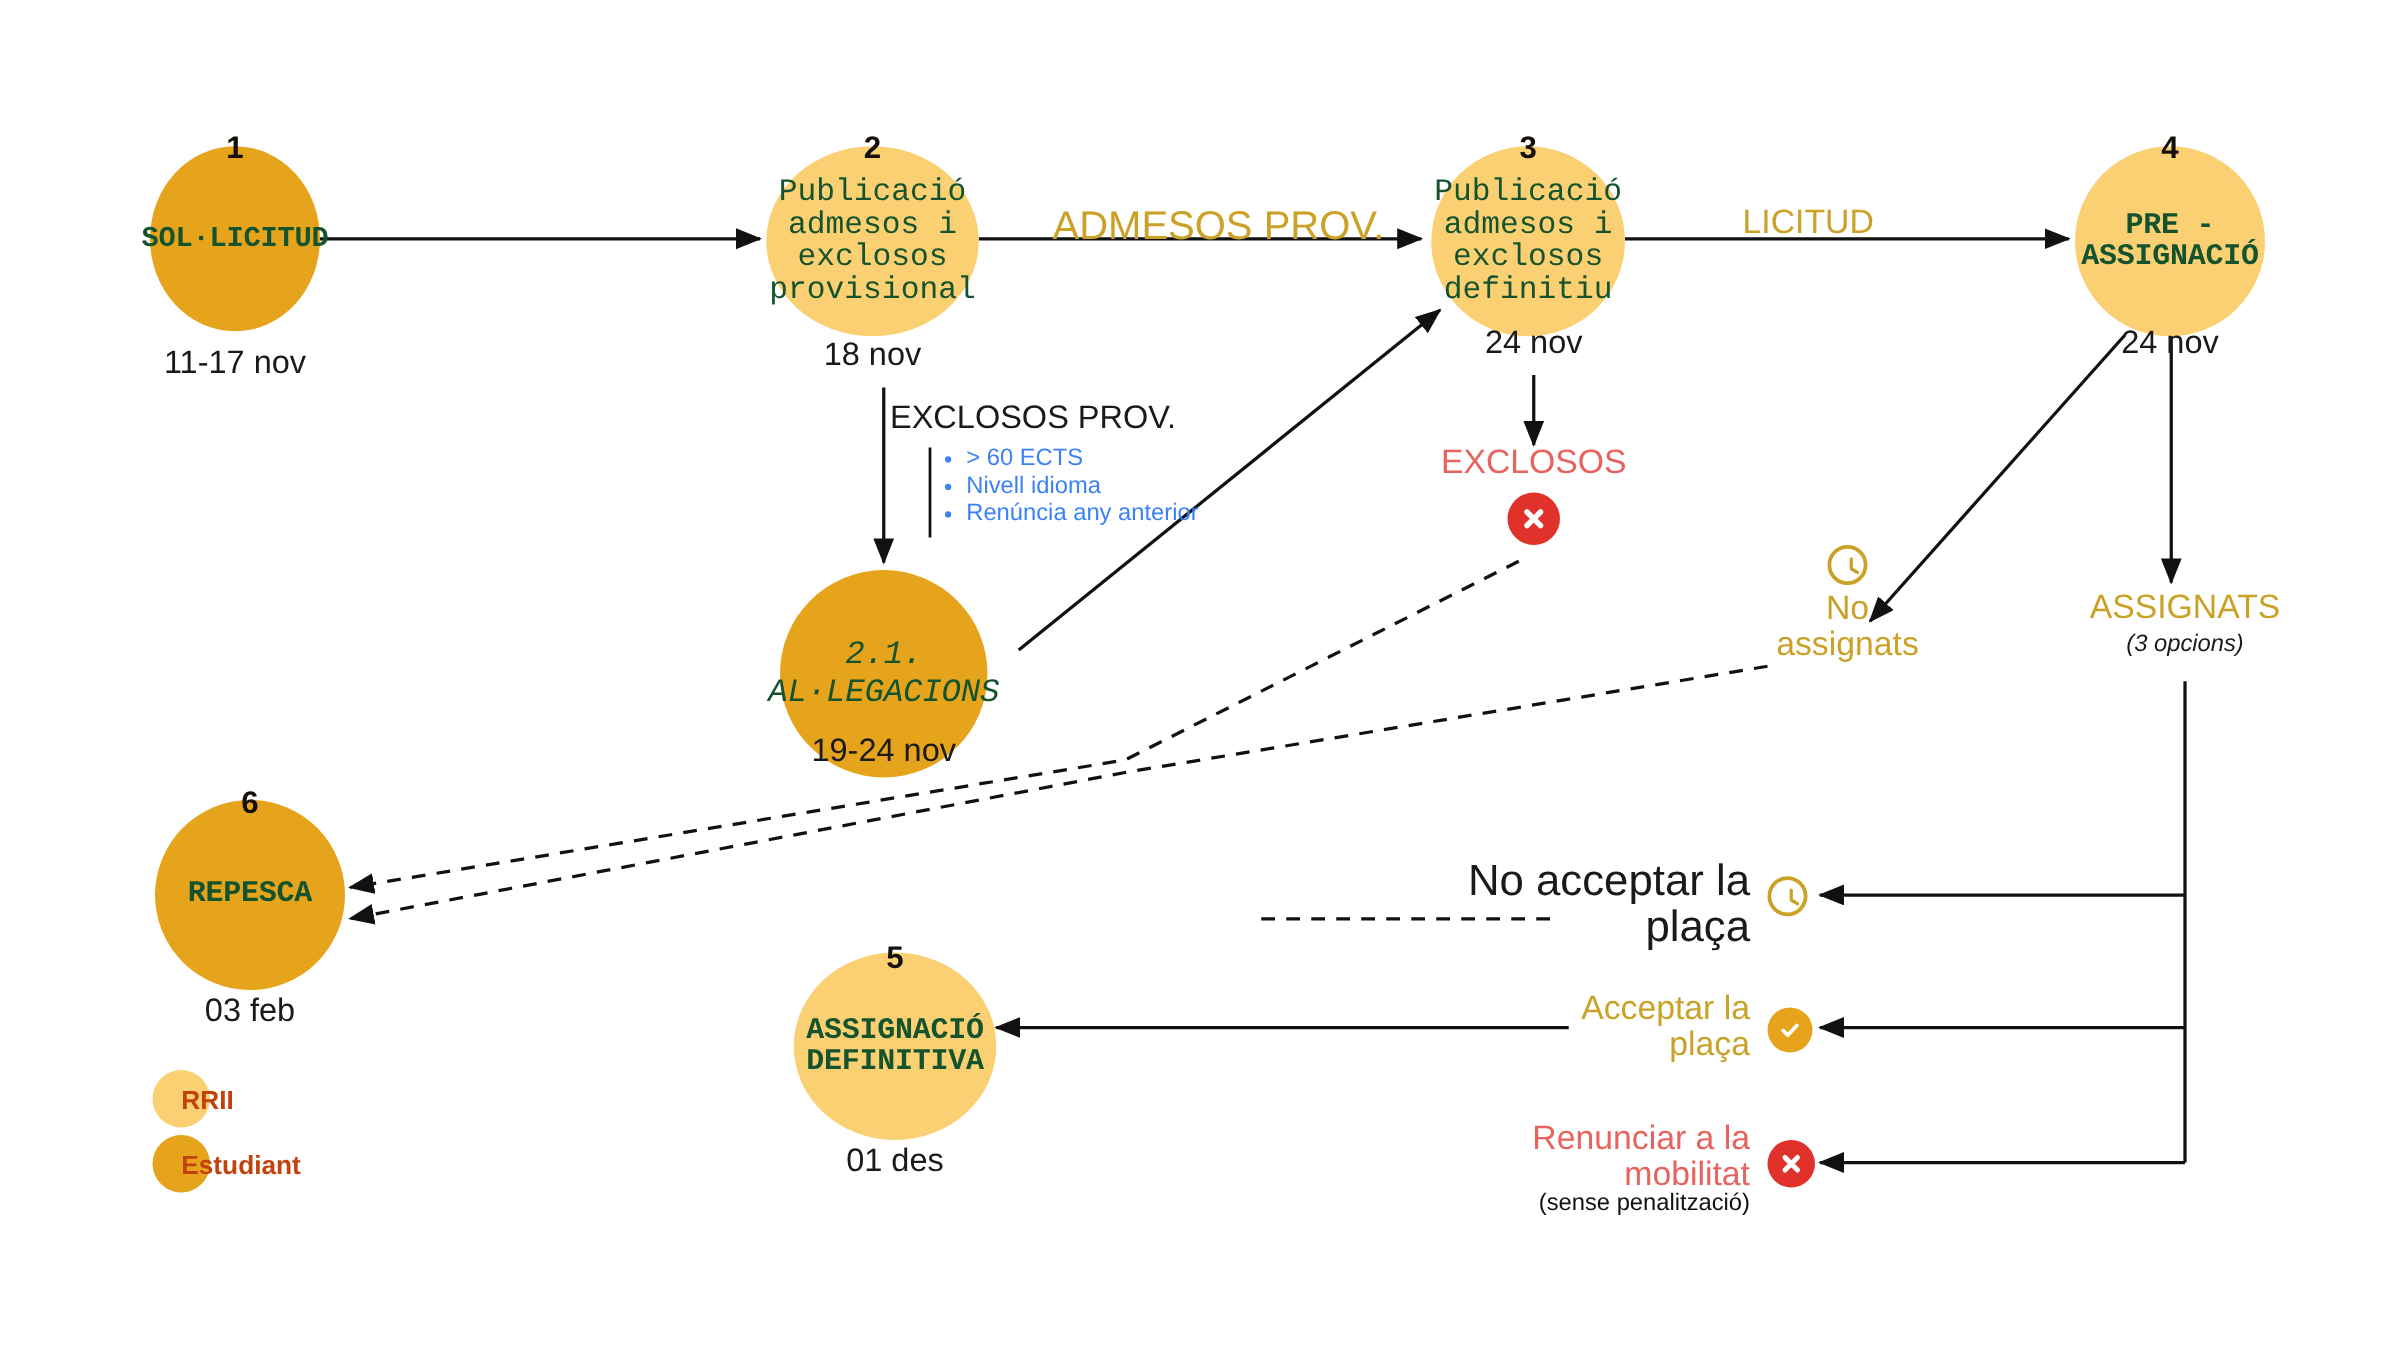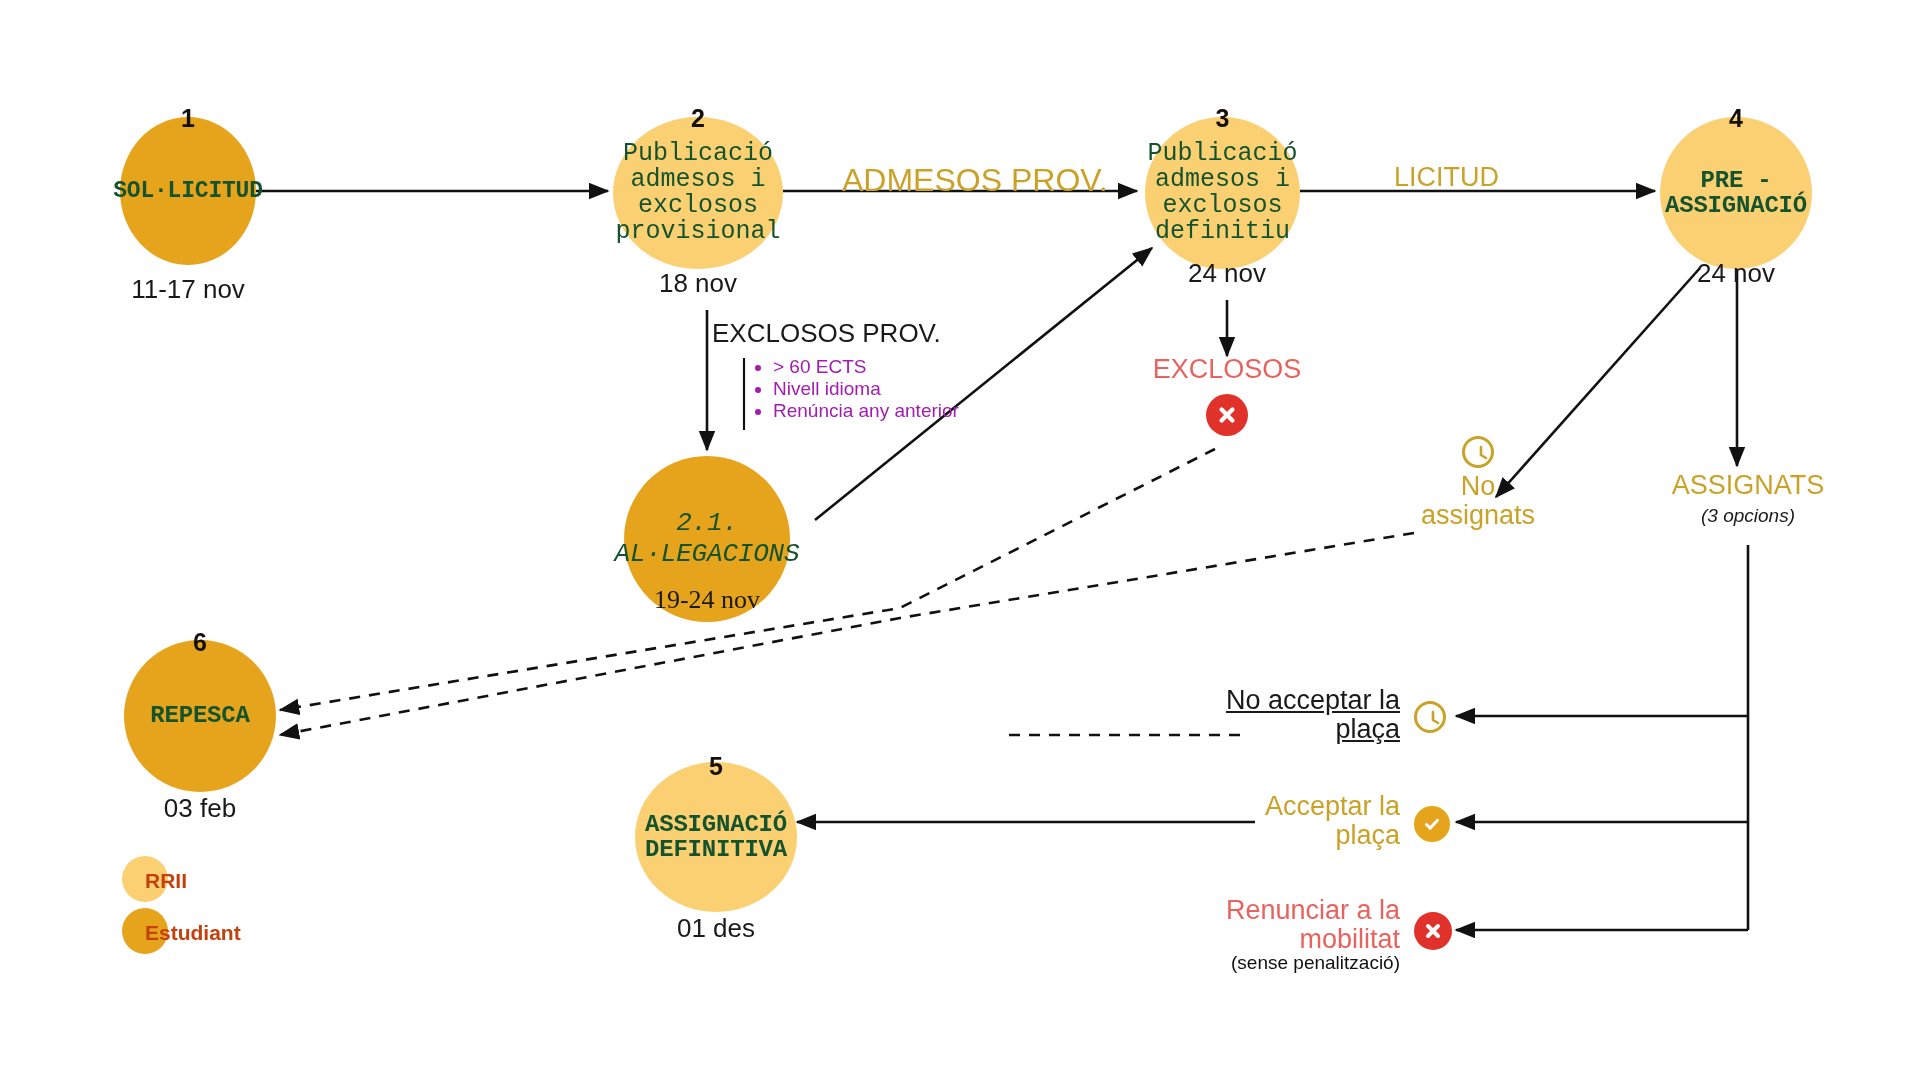--- a/index.html
+++ b/index.html
@@ -80,21 +80,21 @@
   .gold { color: #C9A227; }
   .red { color: #E8635E; }
   .center { text-align: center; }
   .right { text-align: right; }
   .small { font-size: 19px; }
   .ital { font-style: italic; }
   .bullets {
     position: absolute;
     font-size: 19px;
     line-height: 1.16;
-    color: #a21caf;
+    color: #3b82f6;
     list-style: disc;
     margin: 0;
     padding-left: 16px;
   }
   .bullets li { margin: 0; padding: 0; }
   .badge {
     position: absolute;
     border-radius: 50%;
     display: flex;
     align-items: center;
@@ -185,21 +185,21 @@
   </div>
   <div class="node-num" style="left:613px; top:104px; width:170px;">2</div>
   <div class="node-date" style="left:598px; top:268px; width:200px;">18 nov</div>
 
   <div class="node node-student" style="left:624px; top:456px; width:166px; height:166px;">
     <div class="node-label italic" style="font-size:26px; width:230px; line-height:1.18;">
       <div>2.1.</div>
       <div>AL·LEGACIONS</div>
     </div>
   </div>
-  <div class="node-date" style="left:607px; top:583px; width:200px; top:585px;font-family:Liberation Serif, serif;">19-24 nov</div>
+  <div class="node-date" style="left:607px; top:583px; width:200px; top:585px;">19-24 nov</div>
 
   <div class="node node-rrii" style="left:1145px; top:117px; width:155px; height:152px;">
     <div class="node-label normal" style="font-size:25px; width:175px;">
       <div>Publicació</div>
       <div>admesos i</div>
       <div>exclosos</div>
       <div>definitiu</div>
     </div>
   </div>
   <div class="node-num" style="left:1145px; top:104px; width:155px;">3</div>
@@ -254,21 +254,21 @@
     </svg>
   </div>
   <div class="txt gold center" style="left:1398px; top:472px; width:160px; font-size:27px;">
     <div>No</div>
     <div>assignats</div>
   </div>
 
   <div class="txt gold center" style="left:1648px; top:471px; width:200px; font-size:27px;">ASSIGNATS</div>
   <div class="txt center ital small" style="left:1648px; top:506px; width:200px;">(3 opcions)</div>
 
-  <div class="txt right" style="left:1160px; top:686px; width:240px; font-size:27px; line-height:1.07;text-decoration:underline;">
+  <div class="txt right" style="left:1160px; top:686px; width:240px; font-size:35px; line-height:1.07;">
     <div>No acceptar la</div>
     <div>plaça</div>
   </div>
   <div class="badge-ring" style="left:1414px; top:701px; width:32px; height:32px;">
     <svg width="32" height="32" viewBox="0 0 32 32" aria-hidden="true" style="display:block;">
       <path d="M16 8 L16 16 L21 19" stroke="#C9A227" stroke-width="2.6" fill="none" stroke-linecap="round" stroke-linejoin="round"></path>
     </svg>
   </div>
 
   <div class="txt right gold" style="left:1160px; top:792px; width:240px; font-size:27px; line-height:1.07;">

